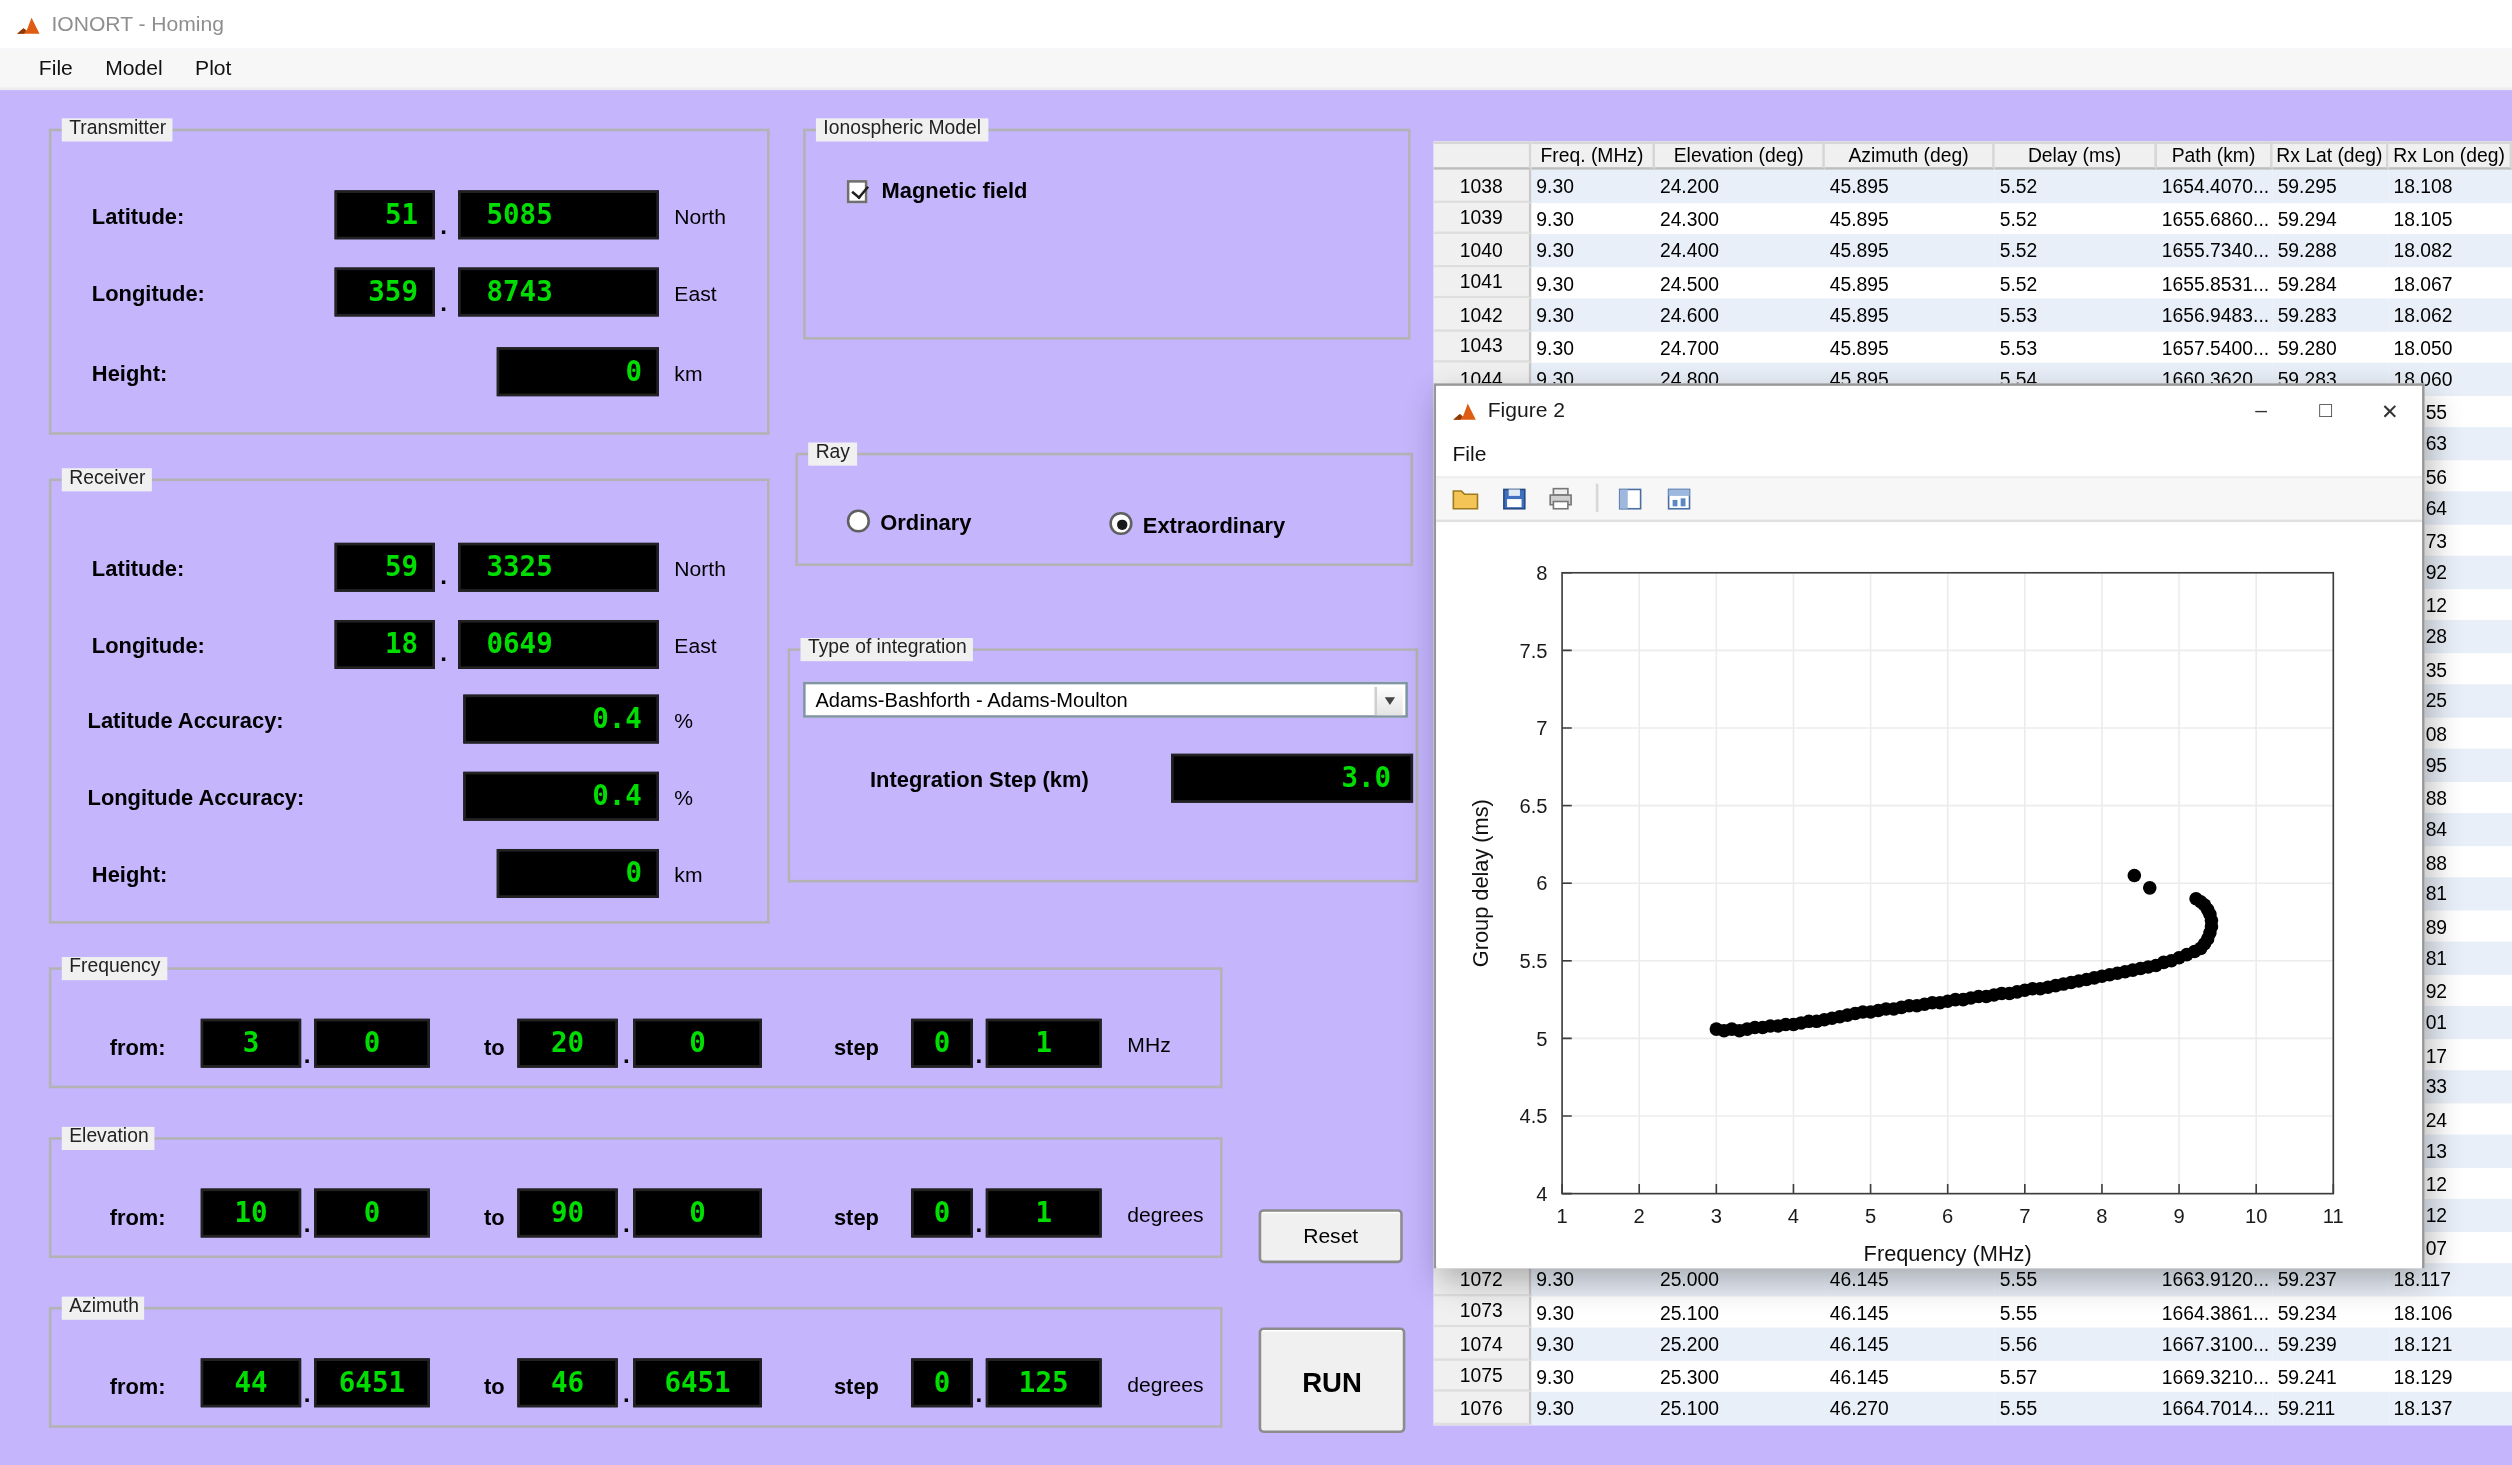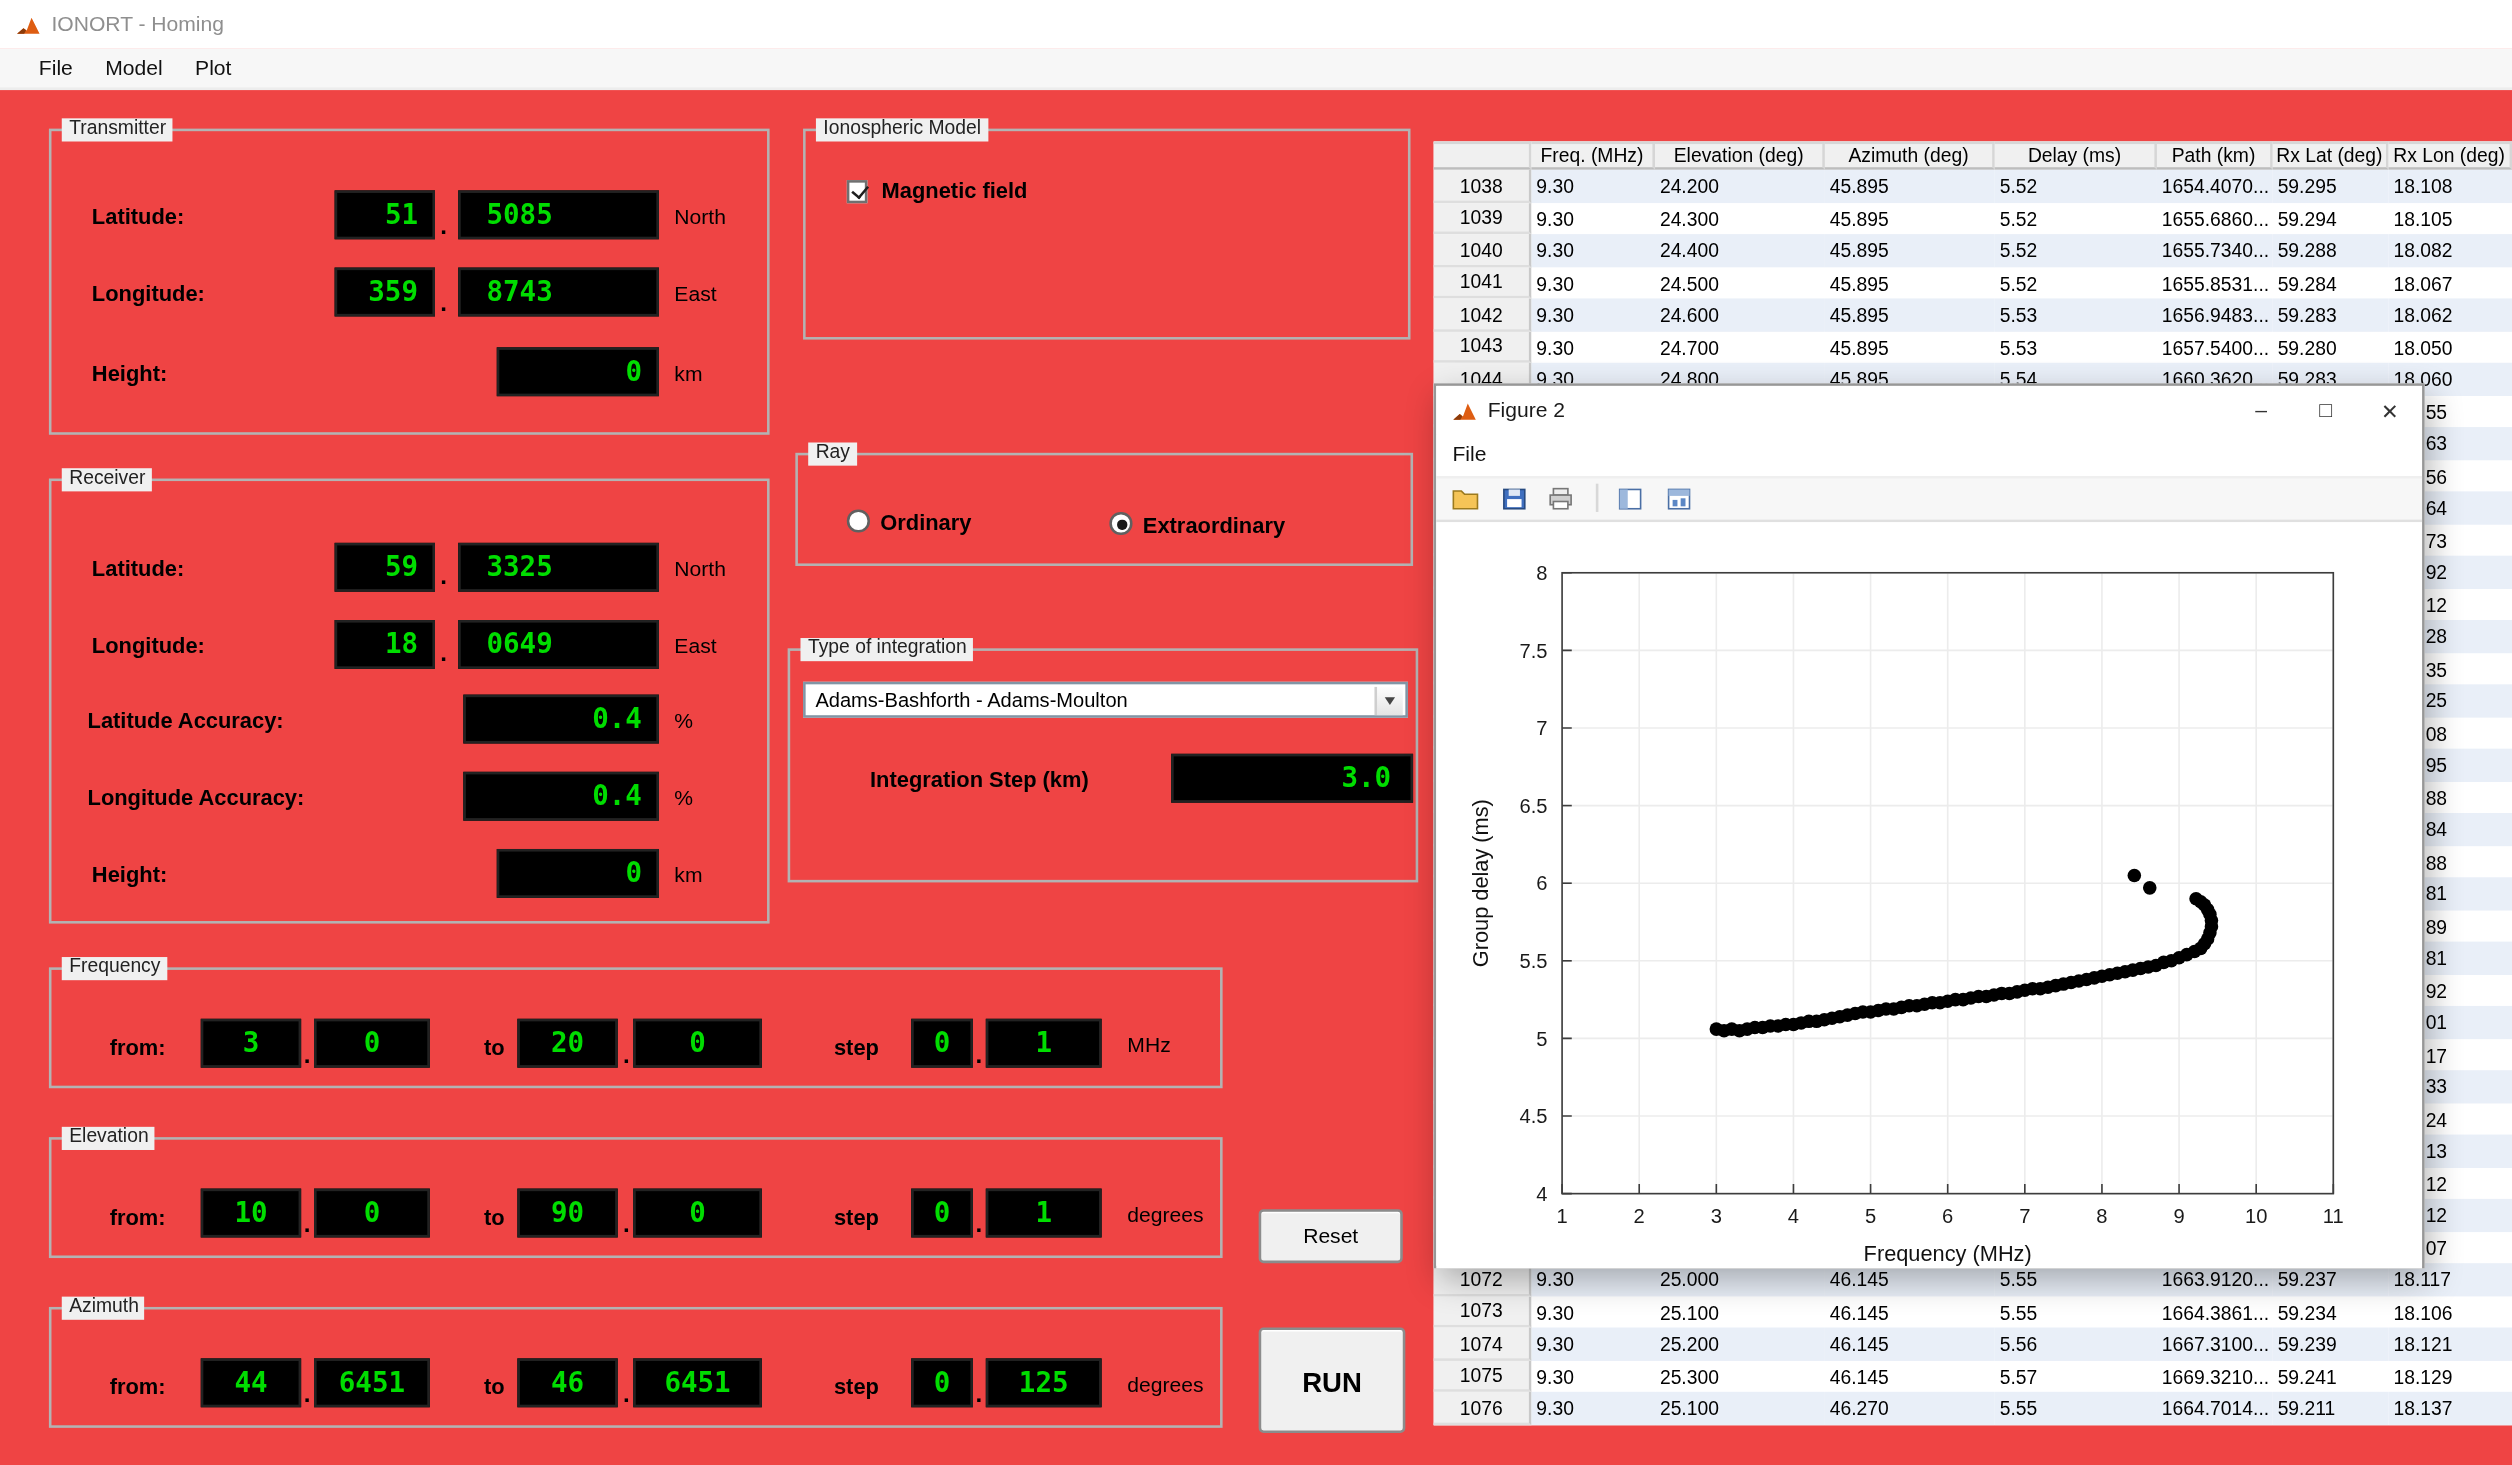--- a/index.html
+++ b/index.html
@@ -1,17 +1,17 @@
 <!DOCTYPE html>
 <html style="font-size:10px"><head>
 <meta charset="utf-8">
 <style>
   html,body{margin:0;padding:0;}
   body{font-family:"Liberation Sans", sans-serif; background:#f0f0f0;}
-  .stage{position:relative;width:2512px;height:1465px;overflow:hidden;background:#ef4444;}
+  .stage{position:relative;width:2512px;height:1465px;overflow:hidden;background:#c4b5fd;}
   .scale{position:absolute;left:0;top:0;width:976px;height:570px;transform:scale(2.57391,2.57269);transform-origin:0 0;}
   *{box-sizing:border-box;}
 
   
   .apptitle{position:absolute;left:0;top:0;width:976px;height:19px;background:#ffffff;display:flex;align-items:center;padding-left:5.6px;}
   .apptitle .ttext{font-size:8.2px;color:#8f8f8f;margin-left:4.4px;}
   .appmenu{position:absolute;left:0;top:19px;width:976px;height:16.3px;background:#f7f7f7;display:flex;align-items:center;padding-left:8.8px;border-bottom:0.6px solid #ededed;}
   .appmenu span{font-size:8.2px;color:#111;padding:0 6.3px;}
 
   

